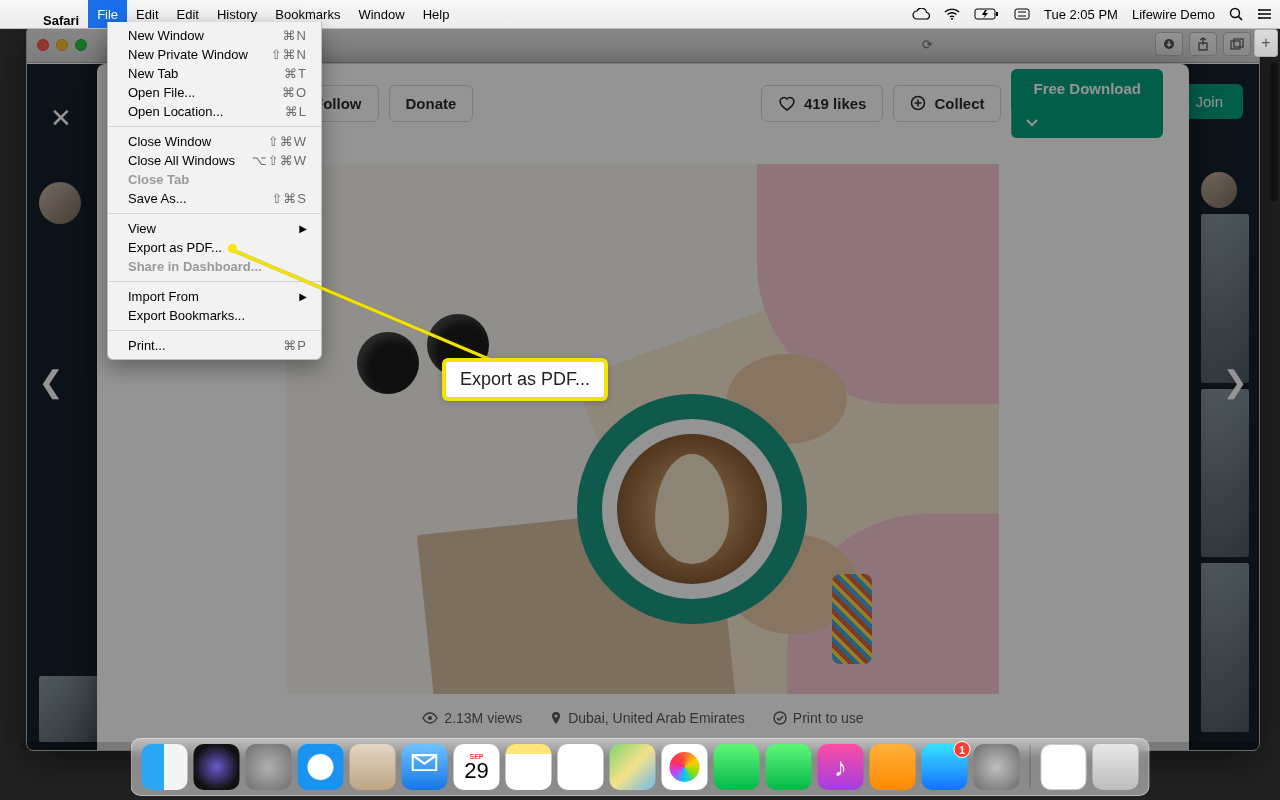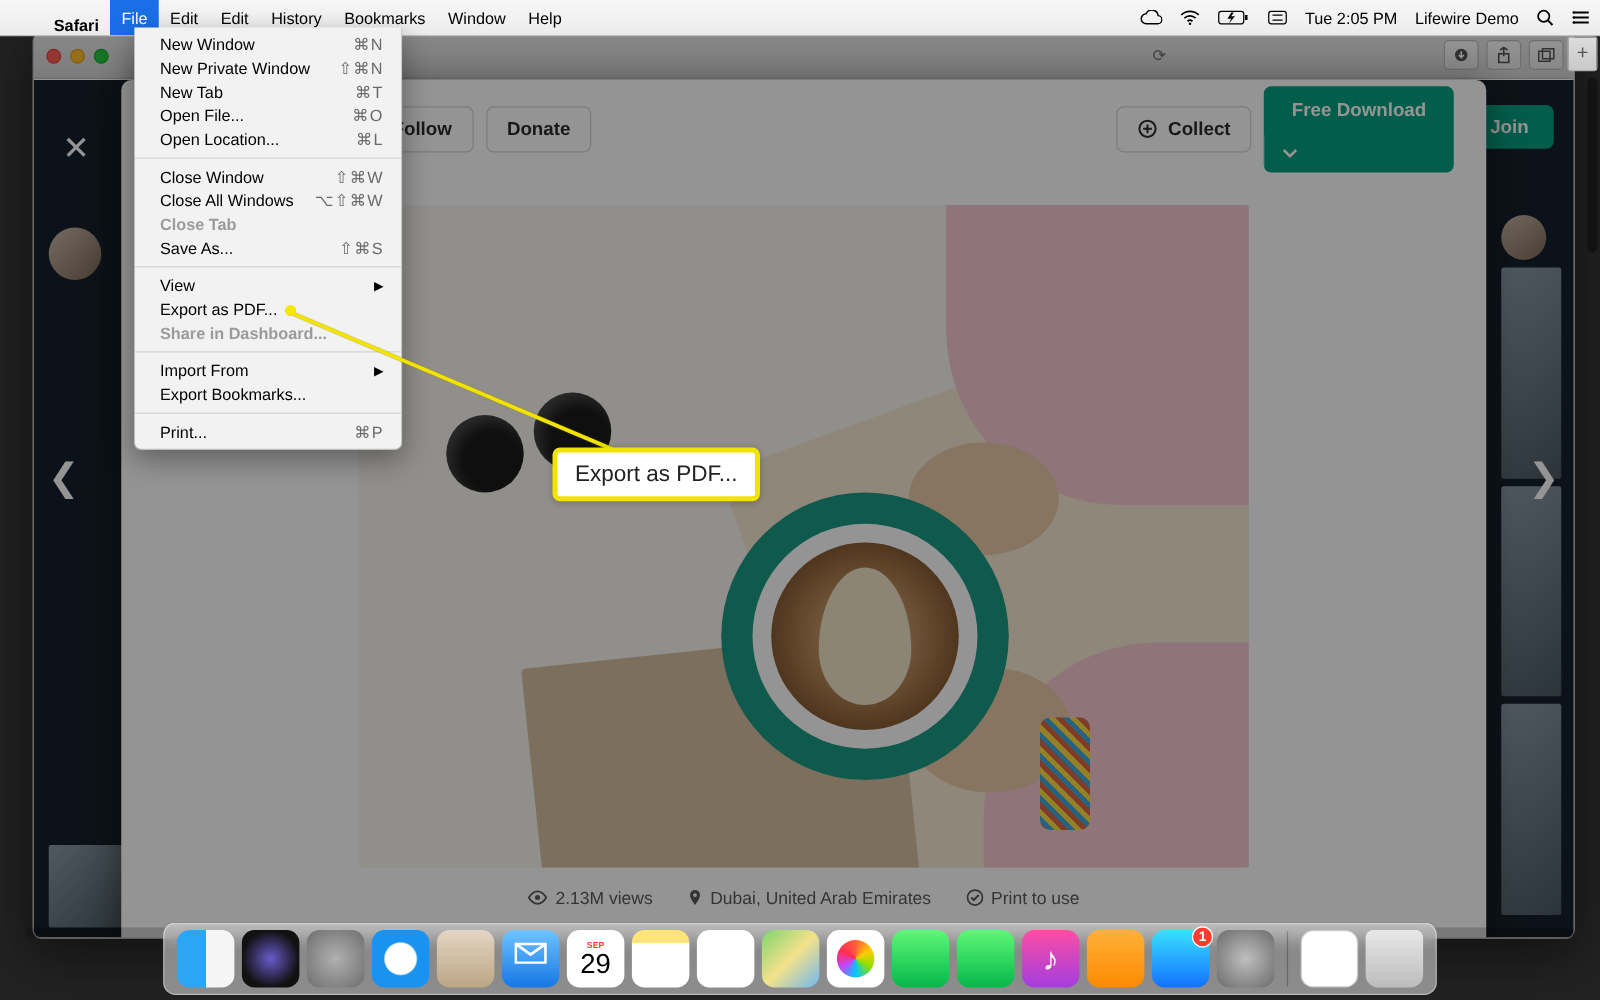--- a/index.html
+++ b/index.html
@@ -30,21 +30,21 @@
   .tl-dot.grn { background: #28c940; border:1px solid #1aab2b; }
   .addr { position: absolute; left: 380px; right: 380px; top: 5px; height: 26px; background: #fff; border: 1px solid #c4c4c4; border-radius: 5px; display: flex; align-items: center; justify-content: center; font-size: 12px; color: #6f6f6f; gap: 6px; }
   .tb-right { position: absolute; right: 8px; top: 5px; display: flex; gap: 6px; align-items: center; }
   .tb-btn { width: 28px; height: 24px; border: 1px solid #c0c0c0; border-radius: 4px; background: linear-gradient(#fdfdfd,#eaeaea); display:flex; align-items:center; justify-content:center; color:#555; font-size:13px;}
   .reload { position:absolute; right: 326px; top:10px; color:#6f6f6f; font-size:13px;}
   
   .page { position: absolute; top: 37px; left: 0; right: 0; bottom: 0; background: #fff; }
   .darkbg { position: absolute; inset: 0; background: #15202b; }
   
   .pxhead { position:absolute; top:20px; right:16px; color:#fff; font-size:15px; display:flex; gap:26px; align-items:center; z-index:6;}
-  .pxjoin { background:#05a081; color:#fff; padding:9px 20px; border-radius:6px; font-weight:700;}
+  .pxjoin { background:#05a081; color:#fff; padding:9px 20px; border-radius:6px; font-weight:400;}
   .thumbs-l { position:absolute; top:118px; left:12px; width:62px; height:560px; z-index:6; display:flex; flex-direction:column; gap:6px;}
   .thumbs-r { position:absolute; top:108px; right:10px; width:48px; height:560px; z-index:6; display:flex; flex-direction:column; gap:6px;}
   .thumb { flex:1; background:linear-gradient(135deg,#8a9aa5,#4c5a64); border-radius:2px;}
   .avcir { width:42px; height:42px; border-radius:50%; background:linear-gradient(135deg,#c8b8a8,#7d6a58);}
   
   .card { position: absolute; top: 0; left: 70px; right: 70px; bottom: -10px; background: #fff; border-radius: 8px 8px 0 0; z-index: 10; box-shadow: 0 4px 30px rgba(0,0,0,.4); }
   .closebtn { position: absolute; top: 36px; left: 16px; color: #fff; z-index: 11; width:36px; height:36px; display:flex; align-items:center; justify-content:center; font-size:26px; font-weight:300;}
   .navarr { position: absolute; top: 300px; color: #fff; z-index: 11; font-size: 30px; width:40px; text-align:center;}
   .navarr.l { left: 4px; } .navarr.r { right: 4px; }
   .cardhead { height: 78px; display: flex; align-items: center; padding: 0 26px; gap: 10px; }
@@ -261,20 +261,26 @@
     <div class="navarr r">❯</div>
 
     <div class="card">
       <div class="cardhead">
         <div class="av"></div>
         <div style="width:110px"></div>
         <div class="pill">Follow</div>
         <div class="pill">Donate</div>
         <div class="pillg"></div>
         <div class="pill">
+          <svg width="18" height="16" viewBox="0 0 18 16">
+              <path d="M9 15s-7-4.5-7-9a4 4 0 017-2 4 4 0 017 2c0 4.5-7 9-7 9z" fill="none" stroke="#2c2c2c" stroke-width="1.6"></path>
+            </svg>
+          <span>419 likes</span>
+        </div>
+        <div class="pill">
           <svg width="16" height="16" viewBox="0 0 16 16">
               <circle cx="8" cy="8" r="6.5" fill="none" stroke="#2c2c2c" stroke-width="1.6"></circle>
               <path d="M8 4.5v7M4.5 8h7" stroke="#2c2c2c" stroke-width="1.6"></path>
             </svg>
           <span>Collect</span>
         </div>
         <div class="dlbtn">
           <div class="main">Free Download</div>
           <div class="drop">
             <svg width="12" height="8" viewBox="0 0 12 8">

